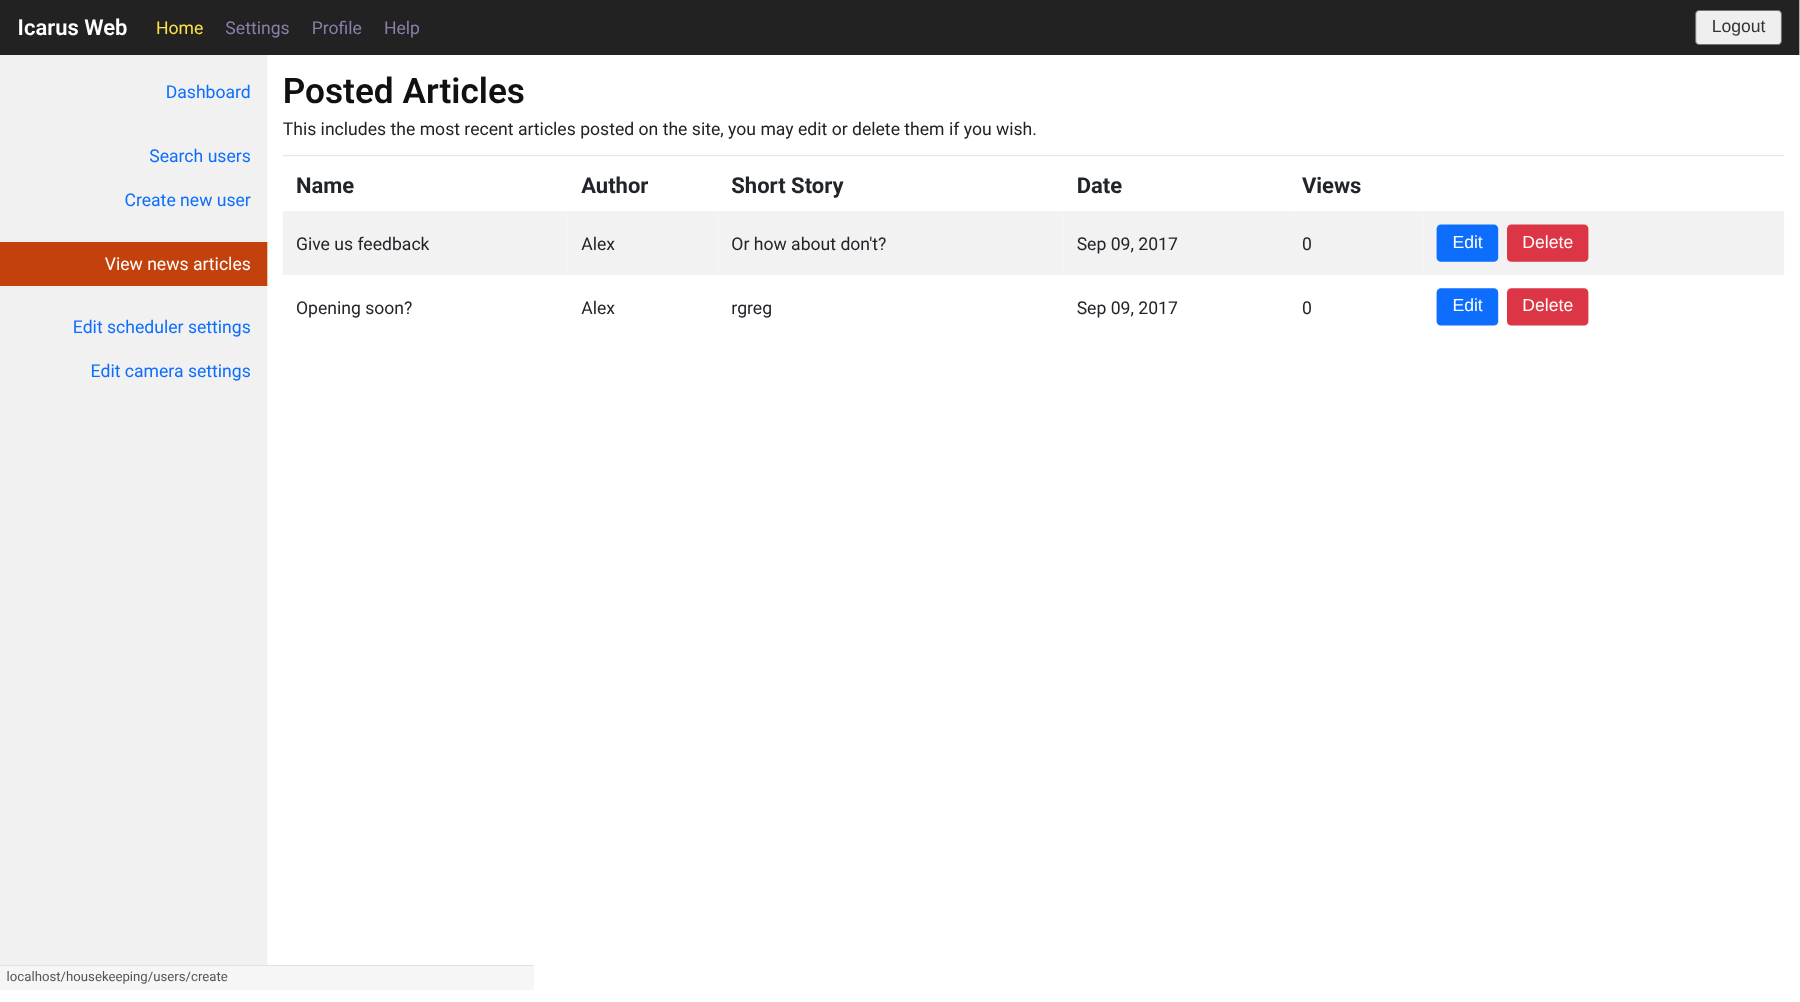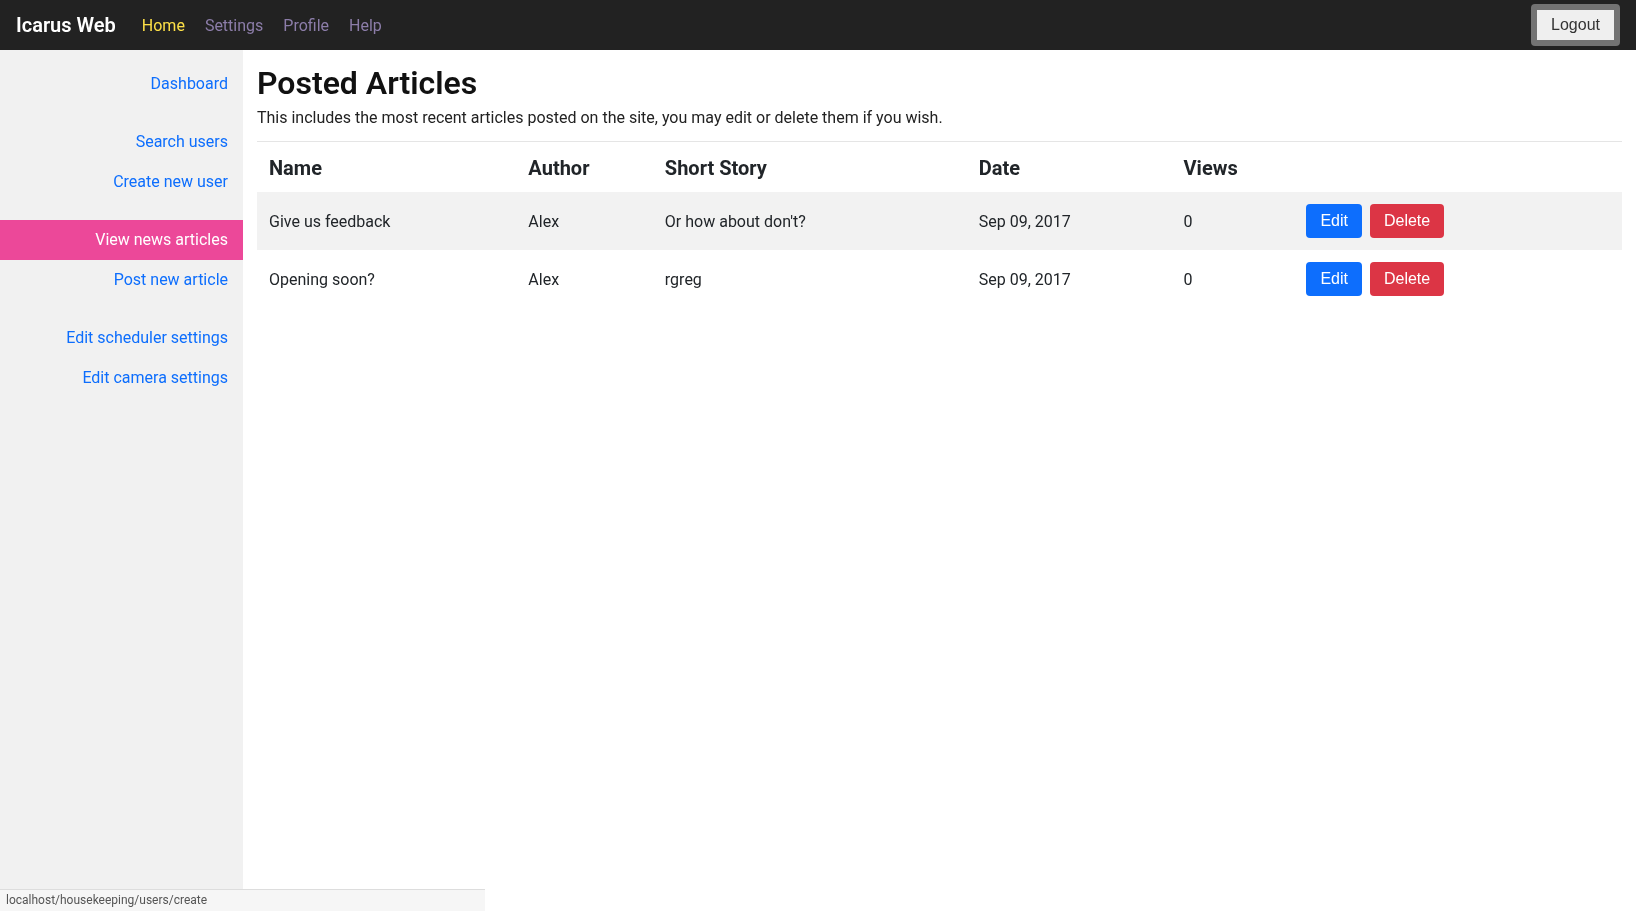--- a/index.html
+++ b/index.html
@@ -34,21 +34,21 @@
   text-decoration: none;
   padding: 6px 10px;
   font-size: 16px;
   cursor: pointer;
 }
 .nav-link.active {
   color: #fde047;
 }
 .logout-btn {
   background: #efefef;
-  border: 6px solid #737373;
+  border: 1px solid #737373;
   border-radius: 4px;
   padding: 6px 14px;
   font-size: 16px;
   color: #333;
   cursor: pointer;
 }
 .layout {
   display: flex;
   min-height: calc(100vh - 50px - 22px);
 }
@@ -63,21 +63,21 @@
   display: block;
   padding: 8px 15px;
   color: #0d6efd;
   text-decoration: none;
   font-size: 16px;
   cursor: pointer;
   line-height: 1.5;
   text-align: right;
 }
 .sidebar-item.active {
-  background: #ec4899;
+  background: #c2410c;
   color: #fff;
 }
 .sidebar-spacer {
   height: 18px;
 }
 .main {
   flex: 1;
   padding: 14px 14px 14px 14px;
 }
 .main h1 {
@@ -131,21 +131,21 @@
 .btn-edit { background: #0d6efd; }
 .btn-delete { background: #dc3545; }
 .statusbar {
   height: 22px;
   background: #f6f6f6;
   border-top: 1px solid #ddd;
   font-size: 12px;
   color: #555;
   padding: 3px 6px;
   position: fixed;
-  bottom: 0;
+  bottom: 12px;
   left: 0;
   width: 485px;
 }
 </style>
 </head>
 <body>
 
 <div class="navbar">
   <span class="navbar-brand">Icarus Web</span>
   <div class="nav-links">
@@ -158,21 +158,20 @@
 </div>
 
 <div class="layout">
   <nav class="sidebar">
     <a class="sidebar-item">Dashboard</a>
     <div class="sidebar-spacer"></div>
     <a class="sidebar-item">Search users</a>
     <a class="sidebar-item">Create new user</a>
     <div class="sidebar-spacer"></div>
     <a class="sidebar-item active">View news articles</a>
-    <a class="sidebar-item">Post new article</a>
     <div class="sidebar-spacer"></div>
     <a class="sidebar-item">Edit scheduler settings</a>
     <a class="sidebar-item">Edit camera settings</a>
   </nav>
 
   <main class="main">
     <h1>Posted Articles</h1>
     <p class="subtitle">This includes the most recent articles posted on the site, you may edit or delete them if you wish.</p>
     <hr class="divider">
     <table class="articles">

